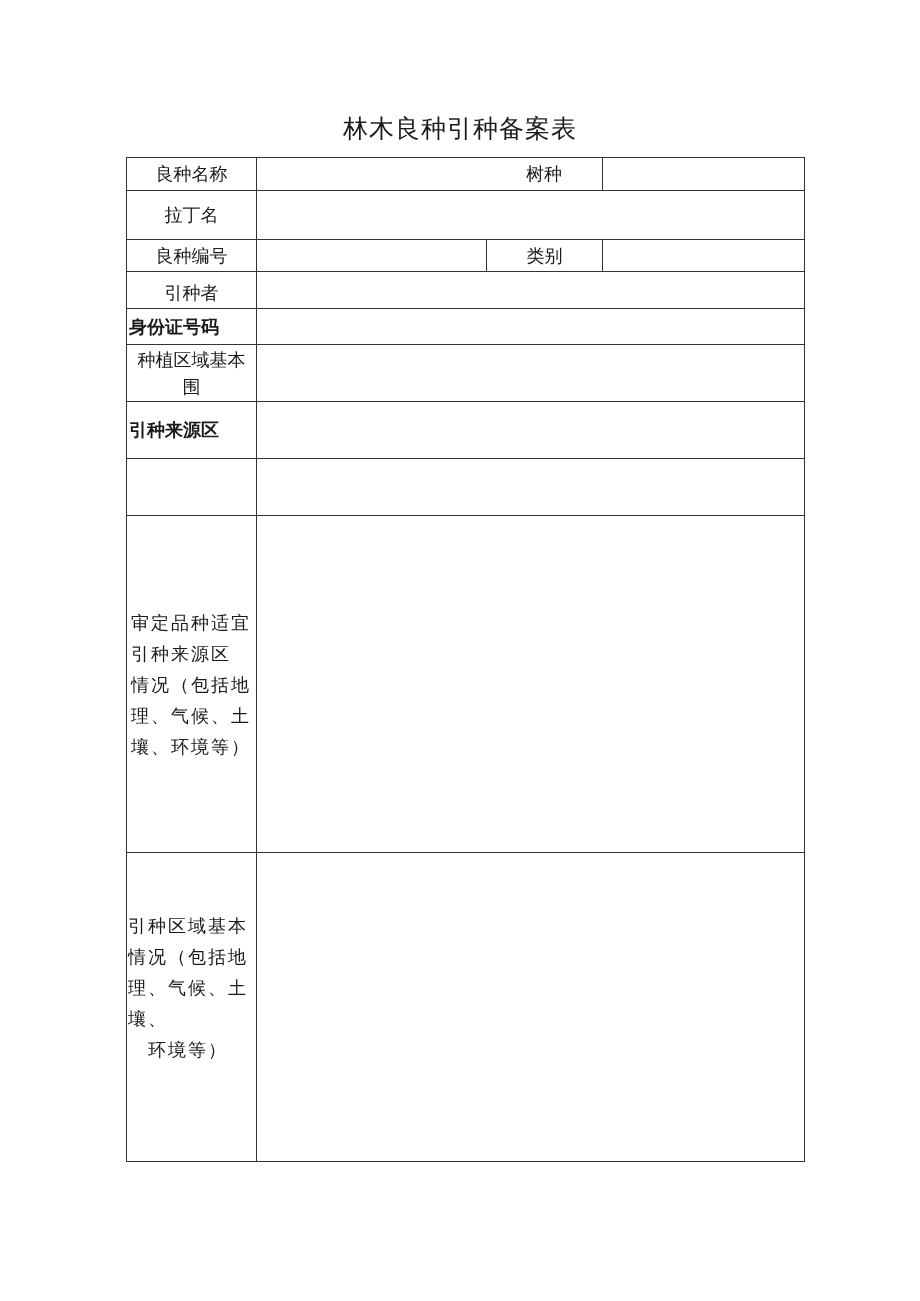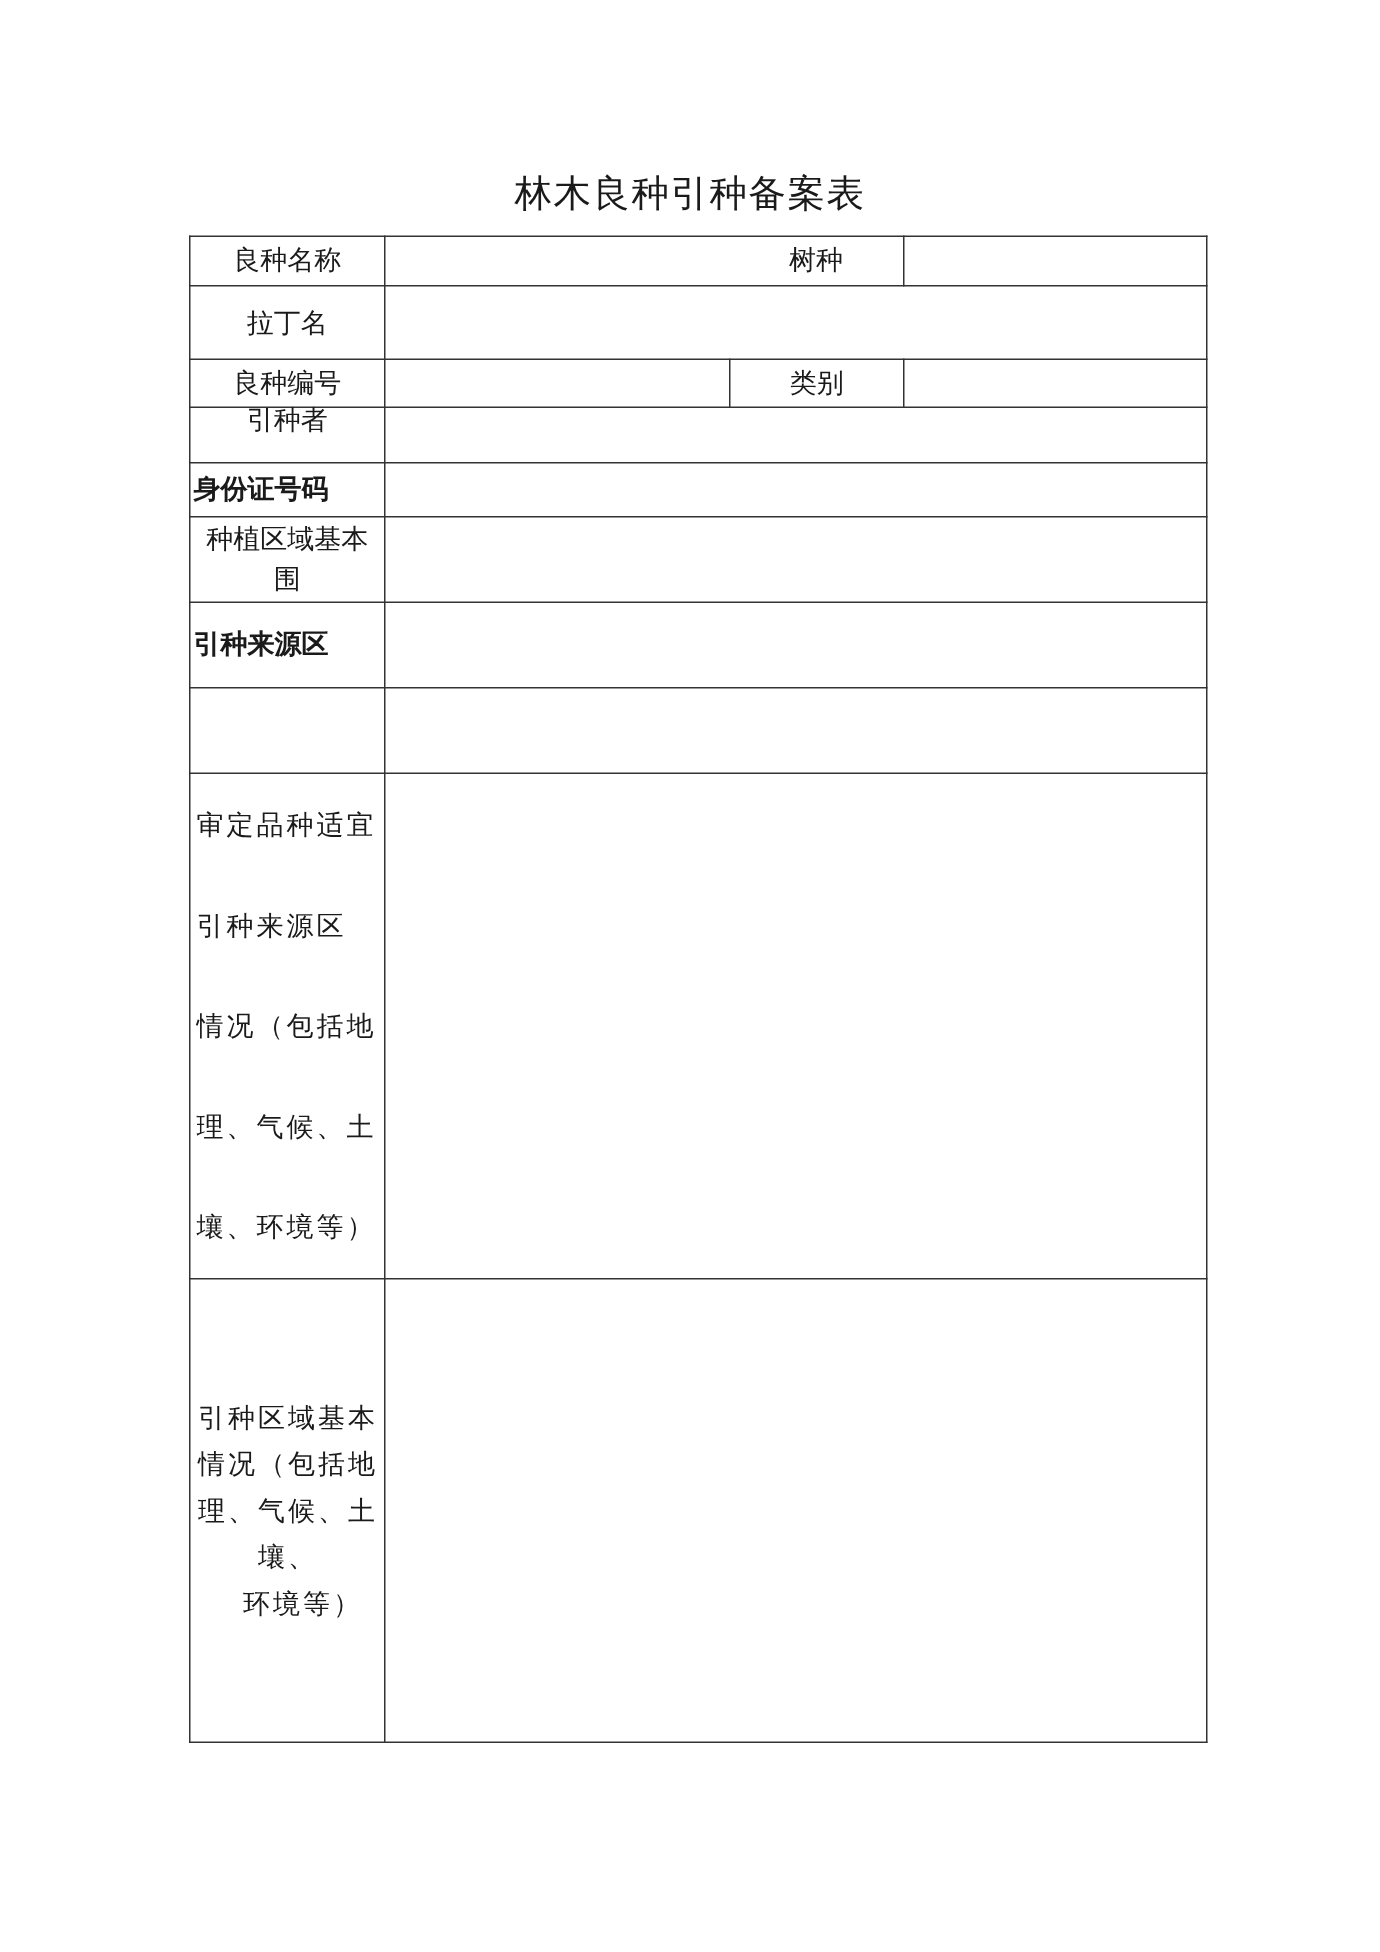--- a/index.html
+++ b/index.html
@@ -53,47 +53,47 @@
   <div class="field" style="left:477px;top:1px;width:201px;height:32px;"></div>
 
   <div class="cell center" style="left:1px;top:34px;width:129px;height:48px;font-family:Liberation Serif, serif;">拉丁名</div>
   <div class="field" style="left:131px;top:34px;width:547px;height:48px;"></div>
 
   <div class="cell center" style="left:1px;top:83px;width:129px;height:31px;">良种编号</div>
   <div class="field" style="left:131px;top:83px;width:229px;height:31px;"></div>
   <div class="cell center" style="left:361px;top:83px;width:115px;height:31px;">类别</div>
   <div class="field" style="left:477px;top:83px;width:201px;height:31px;"></div>
 
-  <div class="cell center" style="left:1px;top:104px;width:129px;height:36px;padding-top:6px;font-family:Liberation Mono, monospace;">引种者</div>
+  <div class="cell center" style="left:1px;top:115px;width:129px;height:36px;padding-top:6px;">引种者</div>
   <div class="field" style="left:131px;top:115px;width:547px;height:36px;"></div>
 
   <div class="cell left" style="left:1px;top:152px;width:129px;height:35px;padding-left:2px;">身份证号码</div>
   <div class="field" style="left:131px;top:152px;width:547px;height:35px;"></div>
 
   <div class="cell" style="left:1px;top:188px;width:129px;height:56px;flex-direction:column;justify-content:center;align-items:center;line-height:27px;">
     <span>种植区域基本</span>
     <span>围</span>
   </div>
   <div class="field" style="left:131px;top:188px;width:547px;height:56px;"></div>
 
   <div class="cell left" style="left:1px;top:245px;width:129px;height:56px;padding-left:2px;">引种来源区</div>
   <div class="field" style="left:131px;top:245px;width:547px;height:56px;"></div>
 
   <div class="field" style="left:131px;top:302px;width:547px;height:56px;"></div>
 
-  <div class="cell multiline" style="left:1px;top:359px;width:129px;height:336px;gap:36px;">
+  <div class="cell multiline" style="left:1px;top:359px;width:129px;height:336px;">
     <span>审定品种适宜</span>
     <span>引种来源区</span>
     <span>情况（包括地</span>
     <span>理、气候、土</span>
     <span>壤、环境等）</span>
   </div>
   <div class="field" style="left:131px;top:359px;width:547px;height:336px;"></div>
 
-  <div class="cell multiline" style="left:1px;top:696px;width:129px;height:308px;padding-left:1px;align-items:center;">
+  <div class="cell multiline" style="left:1px;top:676px;width:129px;height:308px;padding-left:1px;">
     <span>引种区域基本</span>
     <span>情况（包括地</span>
     <span>理、气候、土</span>
     <span>壤、</span>
     <span>　环境等）</span>
   </div>
   <div class="field" style="left:131px;top:696px;width:547px;height:308px;"></div>
 </div>
 
 </body></html>

